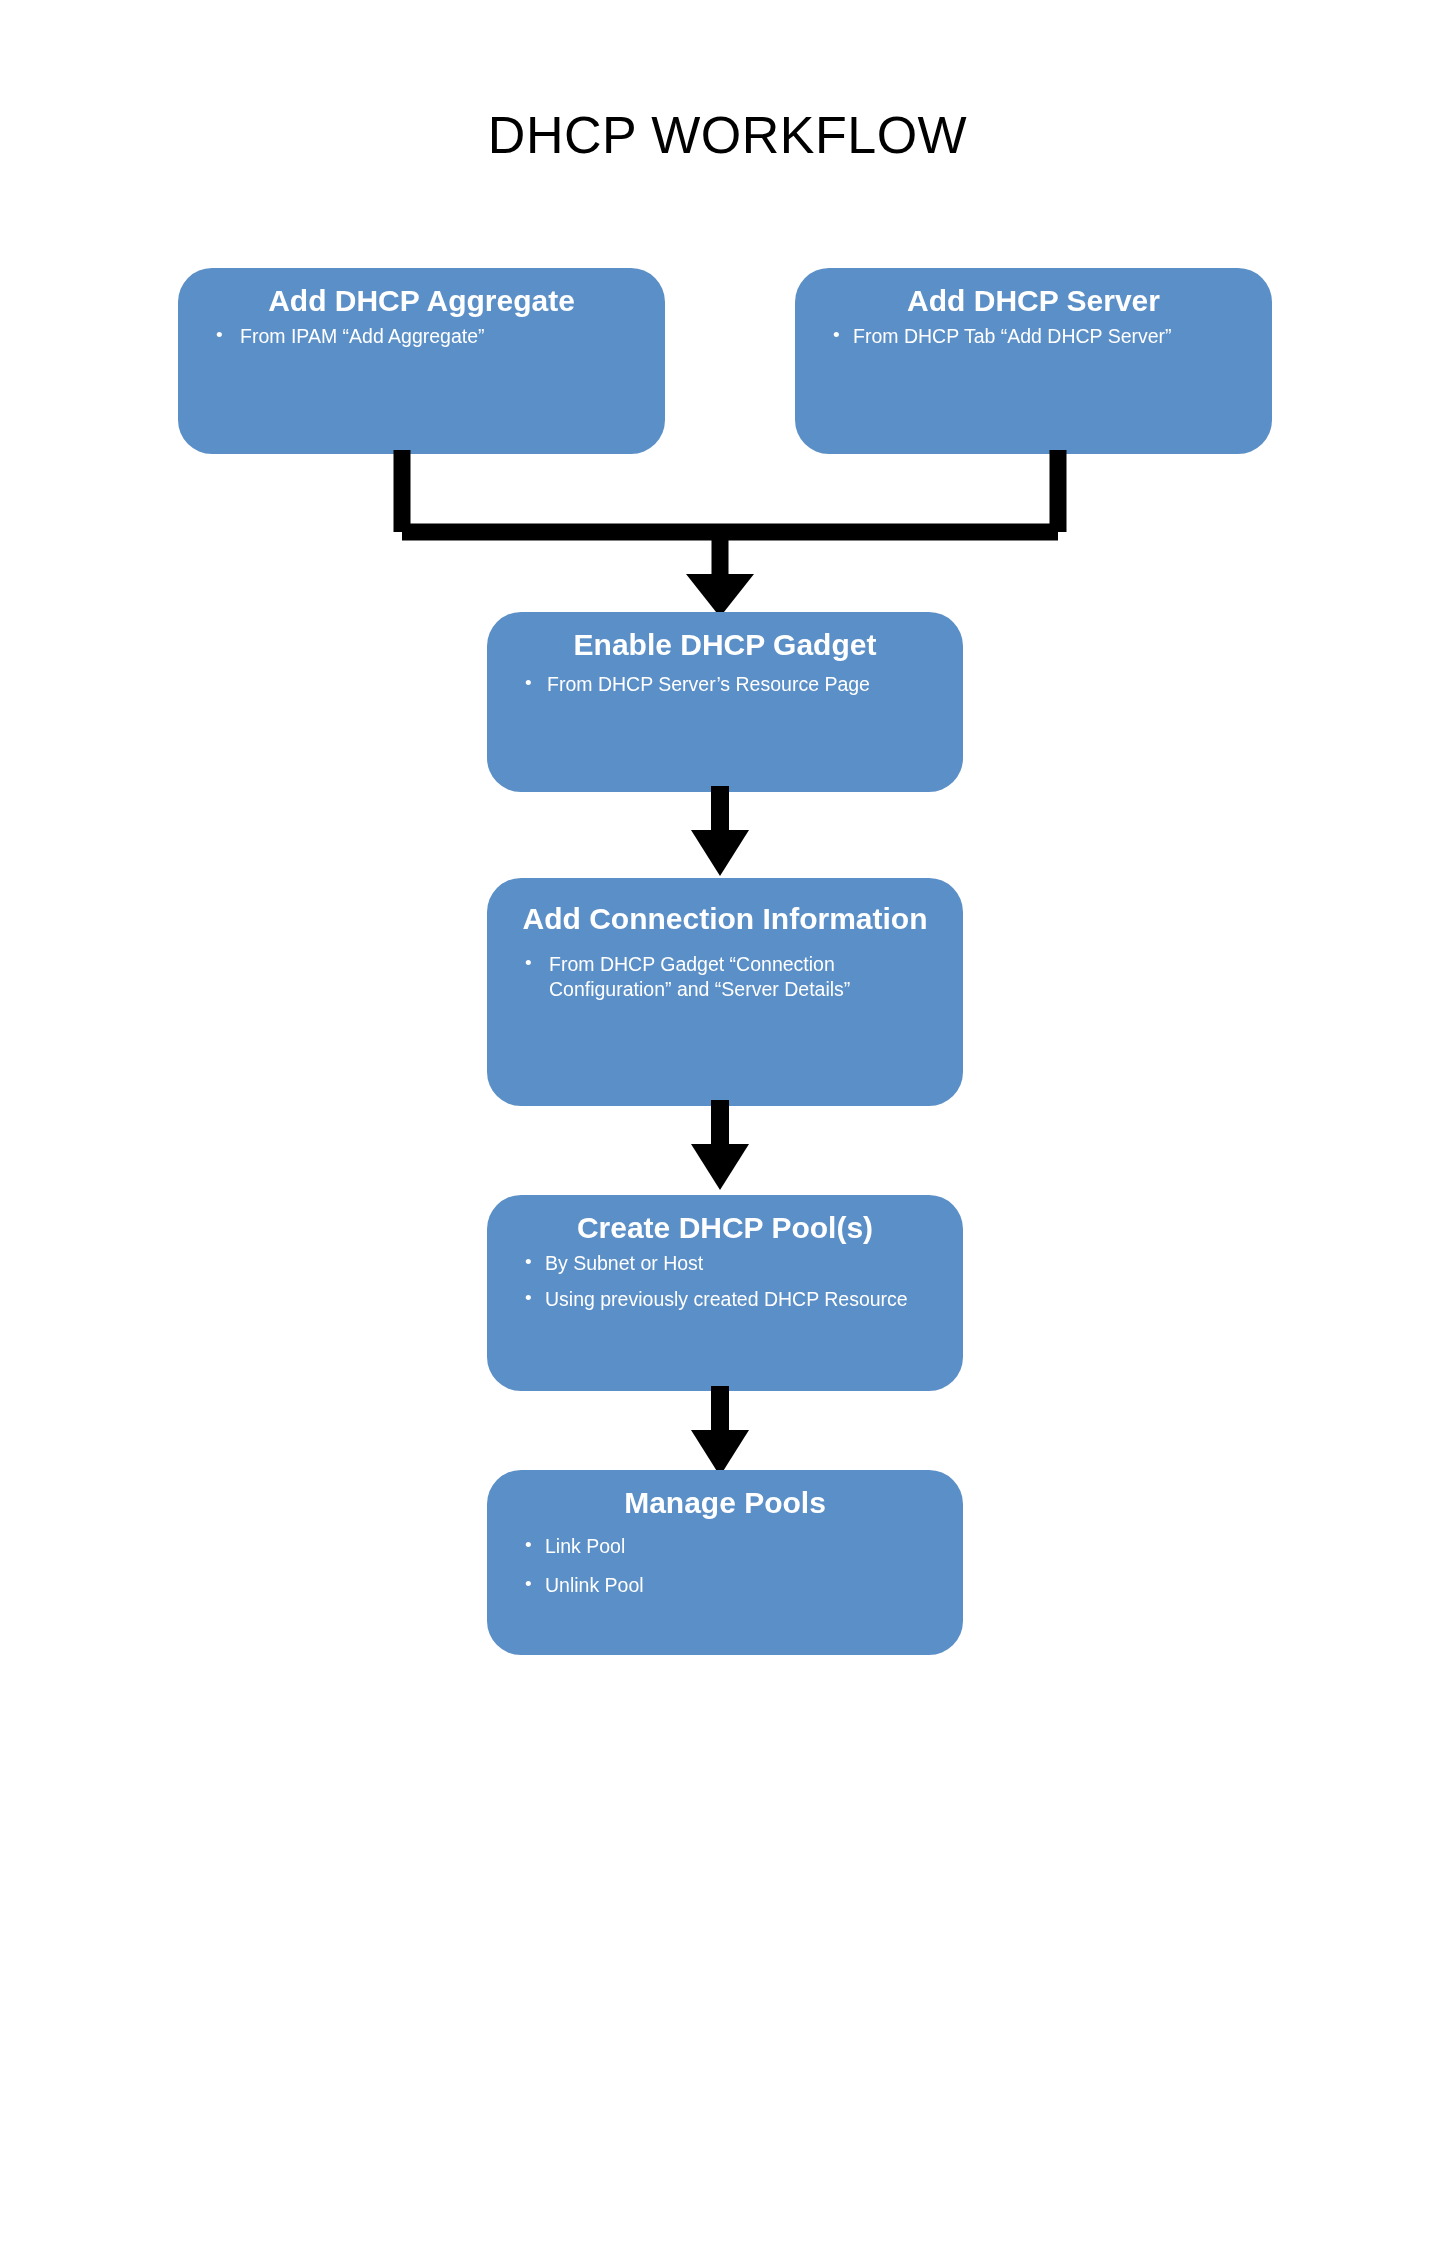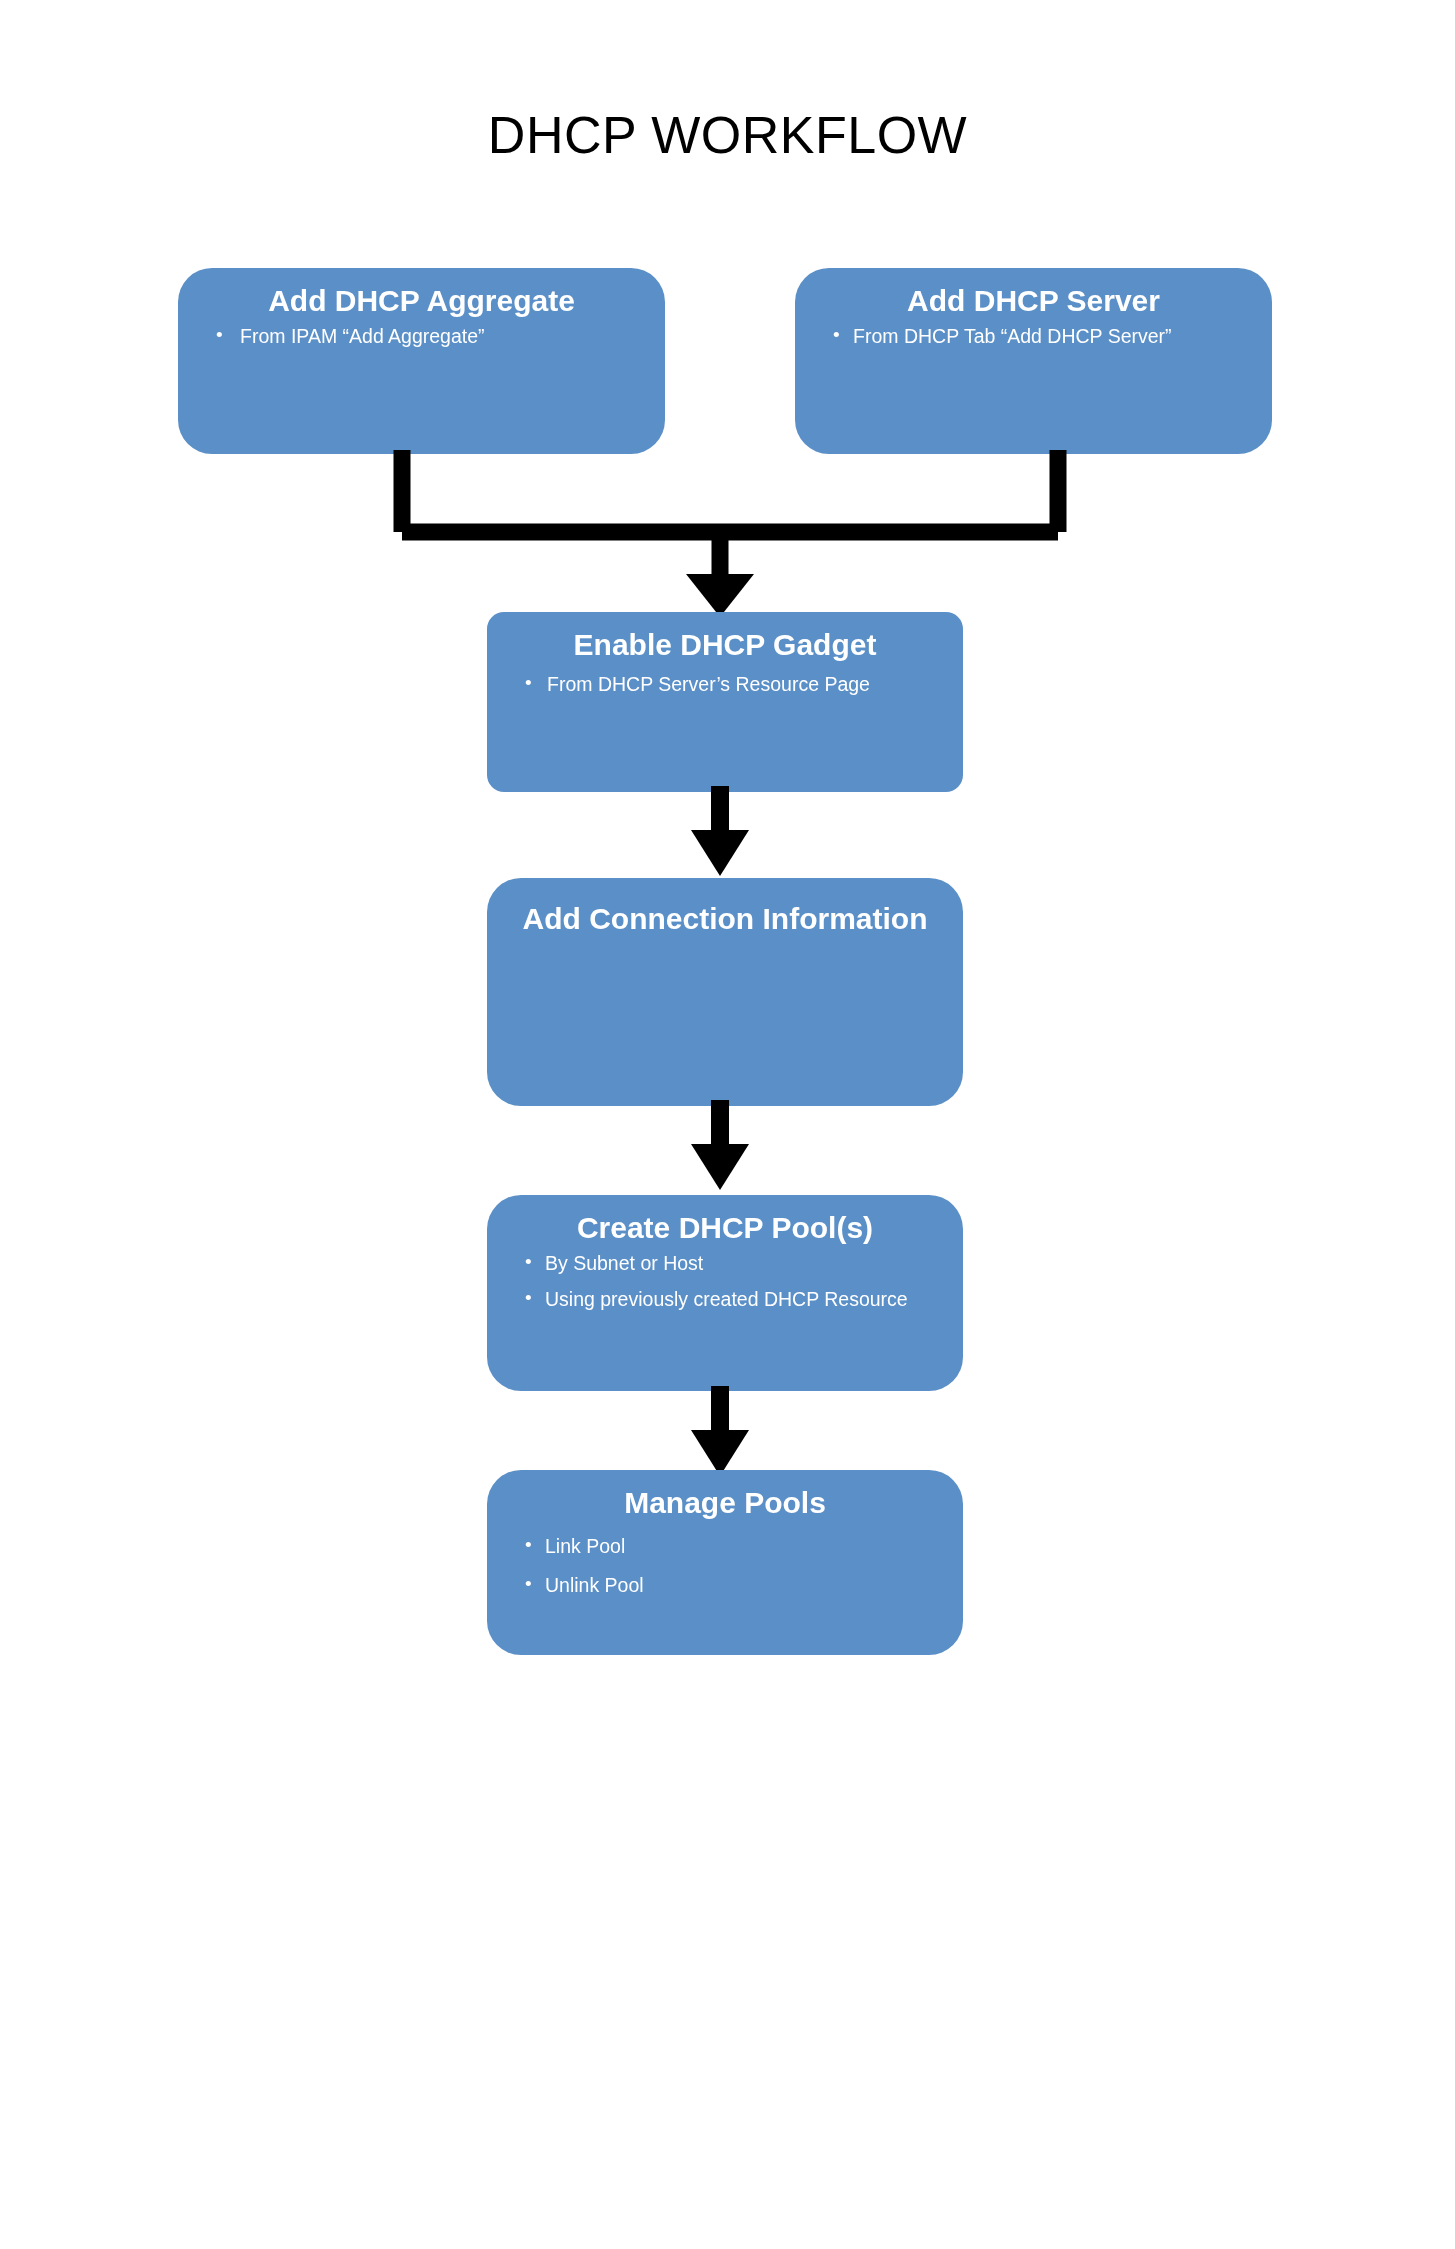--- a/index.html
+++ b/index.html
@@ -65,21 +65,21 @@
     position: absolute;
     left: 6px;
     top: -1px;
     font-size: 19px;
     color: #ffffff;
   }
 
   
   #node-add-aggregate { left: 178px; top: 268px;  width: 487px; height: 186px; }
   #node-add-server    { left: 795px; top: 268px;  width: 477px; height: 186px; }
-  #node-enable-gadget { left: 487px; top: 612px;  width: 476px; height: 180px; border-radius: 17px; }
+  #node-enable-gadget { left: 487px; top: 612px;  width: 476px; height: 180px; }
   #node-add-connection{ left: 487px; top: 878px;  width: 476px; height: 228px; }
   #node-create-pools  { left: 487px; top: 1195px; width: 476px; height: 196px; }
   #node-manage-pools  { left: 487px; top: 1470px; width: 476px; height: 185px; }
 
   #node-add-server .node-bullets li { padding-left: 26px; }
   #node-enable-gadget .node-title { margin-bottom: 10px; }
   #node-enable-gadget .node-bullets li { padding-left: 28px; }
   #node-add-connection { padding-top: 24px; }
   #node-add-connection .node-title { margin-bottom: 16px; }
   #node-create-pools .node-bullets li { padding-left: 26px; margin-bottom: 11px; }
@@ -132,20 +132,23 @@
 
   <div class="conn" id="conn-gadget-to-connection">
     <svg width="60" height="92" viewBox="0 0 60 92">
       <path d="M30,0 L30,52" stroke="#000000" stroke-width="18" fill="none"></path>
       <path d="M1,44 L59,44 L30,90 Z" fill="#000000"></path>
     </svg>
   </div>
 
   <div class="node" id="node-add-connection">
     <div class="node-title">Add Connection Information</div>
+    <ul class="node-bullets">
+      <li>From  DHCP Gadget “Connection Configuration” and “Server Details”</li>
+    </ul>
   </div>
 
   <div class="conn" id="conn-connection-to-pools">
     <svg width="60" height="92" viewBox="0 0 60 92">
       <path d="M30,0 L30,52" stroke="#000000" stroke-width="18" fill="none"></path>
       <path d="M1,44 L59,44 L30,90 Z" fill="#000000"></path>
     </svg>
   </div>
 
   <div class="node" id="node-create-pools">

